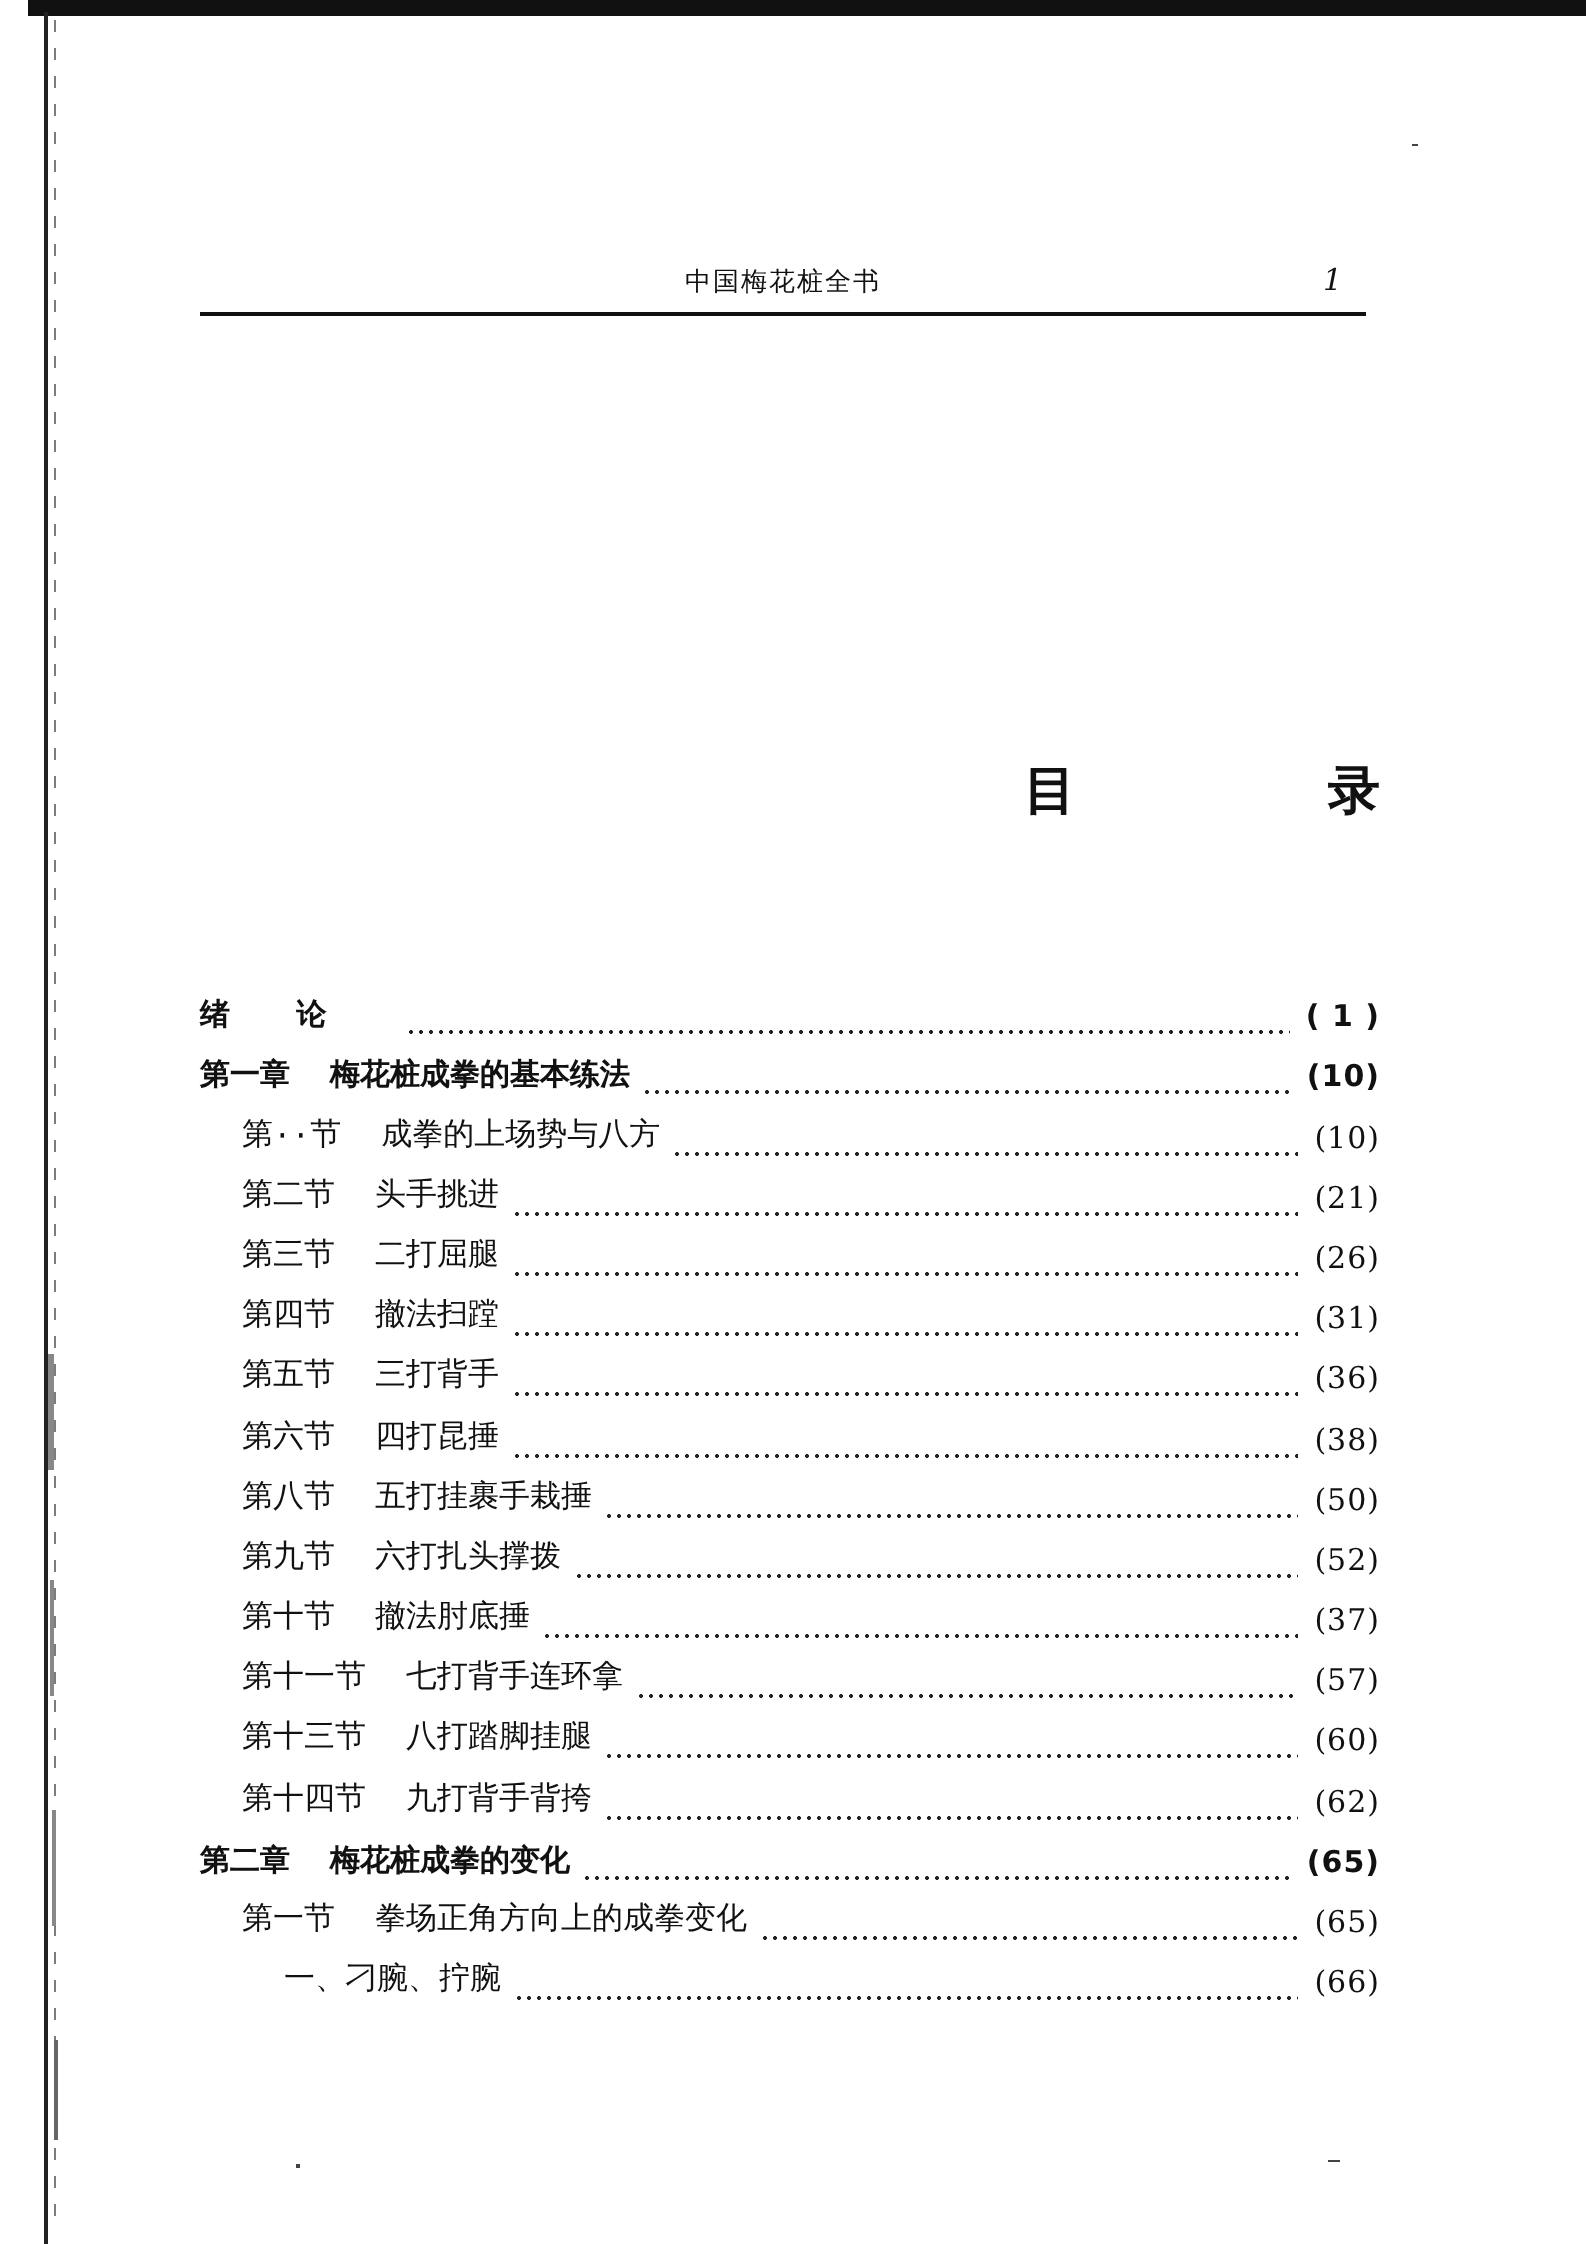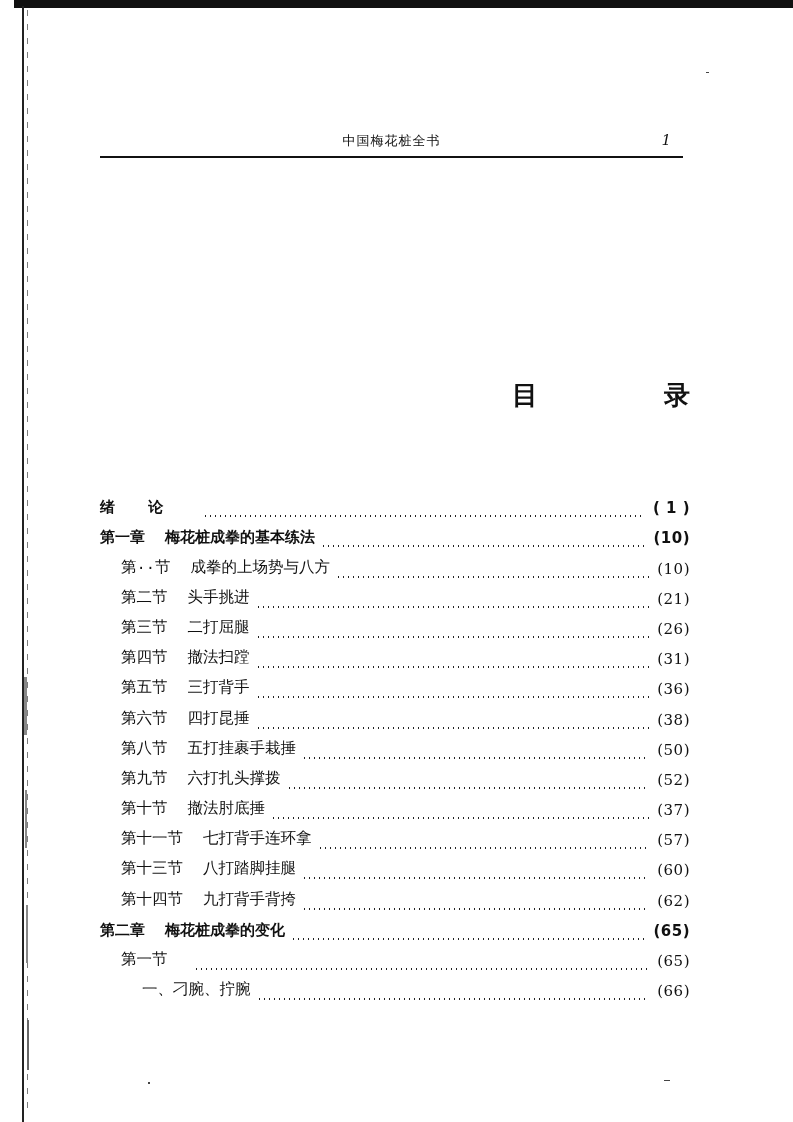--- a/index.html
+++ b/index.html
@@ -183,20 +183,21 @@
     <span class="label">
         <span class="num">第二章</span>
         <span>梅花桩成拳的变化</span>
       </span>
     <span class="dots"></span>
     <span class="page">(65)</span>
   </div>
   <div class="row lvl1">
     <span class="label">
         <span class="num">第一节</span>
+        <span>拳场正角方向上的成拳变化</span>
       </span>
     <span class="dots"></span>
     <span class="page">(65)</span>
   </div>
   <div class="row lvl2">
     <span class="label">
         <span>一、刁腕、拧腕</span>
       </span>
     <span class="dots"></span>
     <span class="page">(66)</span>

